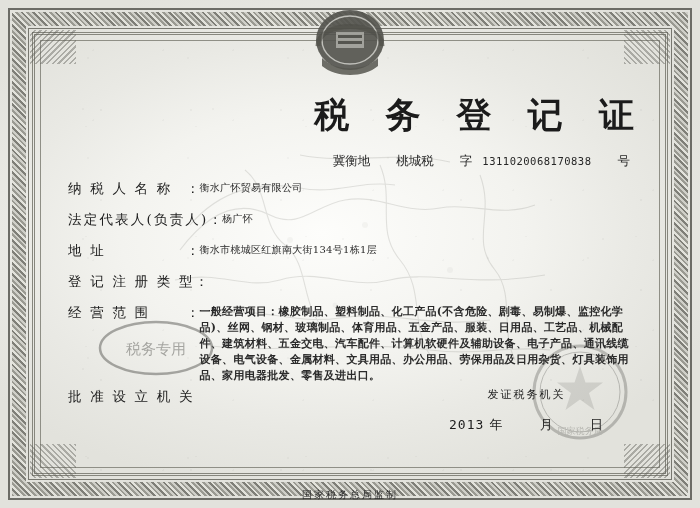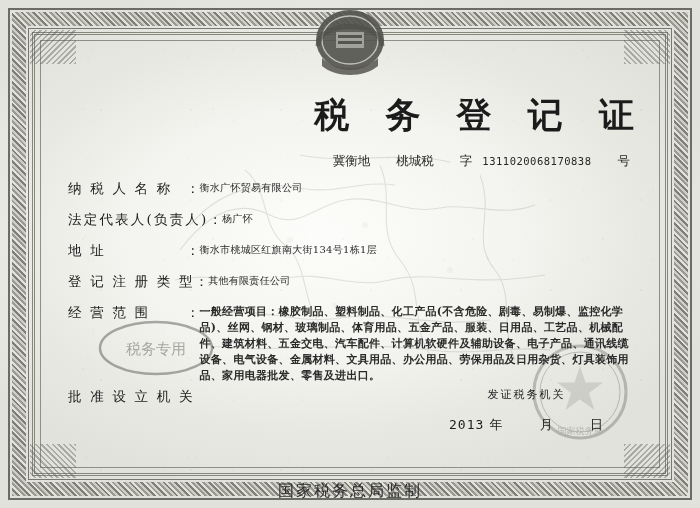--- a/index.html
+++ b/index.html
@@ -217,21 +217,21 @@
     opacity: .30;
     pointer-events: none;
   }
 
   .footer {
     position: absolute;
     left: 0; right: 0;
     bottom: 6px;
     text-align: center;
     font-family: Liberation Sans, sans-serif;
-    font-size: 16px;
+    font-size: 10px;
     letter-spacing: 2px;
     color: #2b2b2b;
   }
 </style>
 </head>
 <body>
 
 <div id="page">
 
   <svg class="watermark" viewBox="0 0 420 250" preserveAspectRatio="none">
@@ -307,21 +307,20 @@
 
       <div class="row">
         <span class="label">地          址</span>
         <span class="colon">：</span>
         <span class="value">衡水市桃城区红旗南大街134号1栋1层</span>
       </div>
 
       <div class="row">
         <span class="label">登 记 注 册 类 型</span>
         <span class="colon">：</span>
-        <span class="value">其他有限责任公司</span>
       </div>
 
       <div class="row scope">
         <span class="label">经 营 范 围</span>
         <span class="colon">：</span>
         <span class="value">一般经营项目：橡胶制品、塑料制品、化工产品(不含危险、剧毒、易制爆、监控化学品)、丝网、钢材、玻璃制品、体育用品、五金产品、服装、日用品、工艺品、机械配件、建筑材料、五金交电、汽车配件、计算机软硬件及辅助设备、电子产品、通讯线缆设备、电气设备、金属材料、文具用品、办公用品、劳保用品及日用杂货、灯具装饰用品、家用电器批发、零售及进出口。</span>
       </div>
 
       <div class="row approve">
         <span class="label">批 准 设 立 机 关</span>

